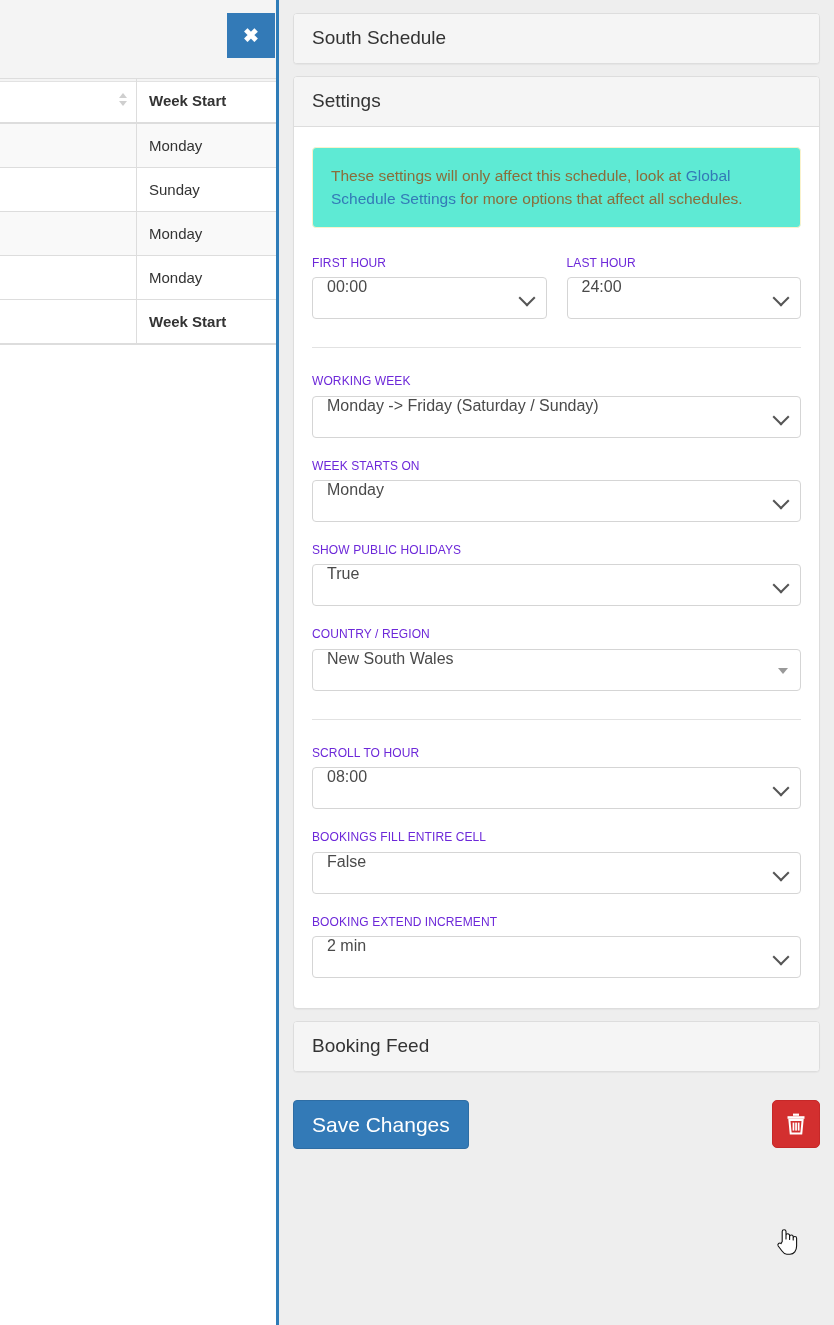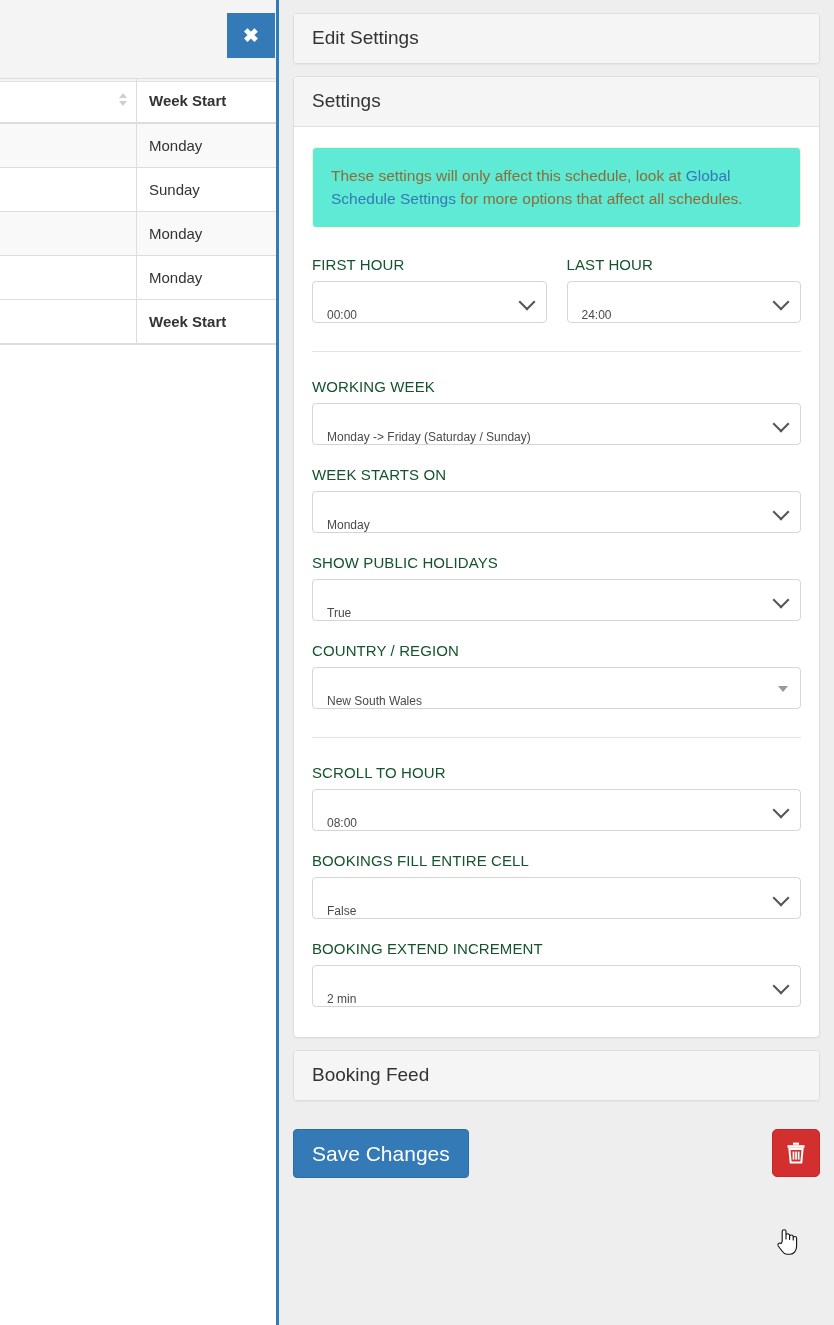--- a/index.html
+++ b/index.html
@@ -169,39 +169,39 @@
   }
   .alert-info-box a {
     color: #337ab7;
     text-decoration: none;
   }
 
   
   .form-label {
     display: block;
     text-transform: uppercase;
-    font-size: 15px;
-    color: #14532d;
+    font-size: 12px;
+    color: #6d28d9;
     letter-spacing: 0.1px;
     margin-bottom: 7px;
     line-height: 1.2;
   }
   .form-group { margin-bottom: 21px; }
 
   .fake-select {
     position: relative;
     height: 42px;
     border: 1px solid #d5d5d5;
     border-radius: 4px;
     background: #ffffff;
     box-sizing: border-box;
     display: flex;
-    align-items: flex-end;
+    align-items: flex-start;
     padding: 0 34px 0 14px;
-    font-size: 12px;
+    font-size: 16px;
     color: #4a4a4a;
     cursor: pointer;
     white-space: nowrap;
     overflow: hidden;
   }
   .fake-select .caret-chevron {
     position: absolute;
     right: 13px;
     top: 50%;
     width: 10px;
@@ -331,21 +331,21 @@
     </table>
   </div>
 </div>
 
 <button id="close-btn">✖</button>
 
 <div id="modal">
   <div id="modal-inner">
 
     <div class="panel panel-collapsed">
-      <div class="panel-heading">Edit Settings</div>
+      <div class="panel-heading">South Schedule</div>
     </div>
 
     <div class="panel">
       <div class="panel-heading">Settings</div>
       <div class="panel-body">
 
         <div class="alert-info-box">
           <span>These settings will only affect this schedule, look at </span><a href="#">Global Schedule Settings</a><span> for more options that affect all schedules.</span>
         </div>
 

